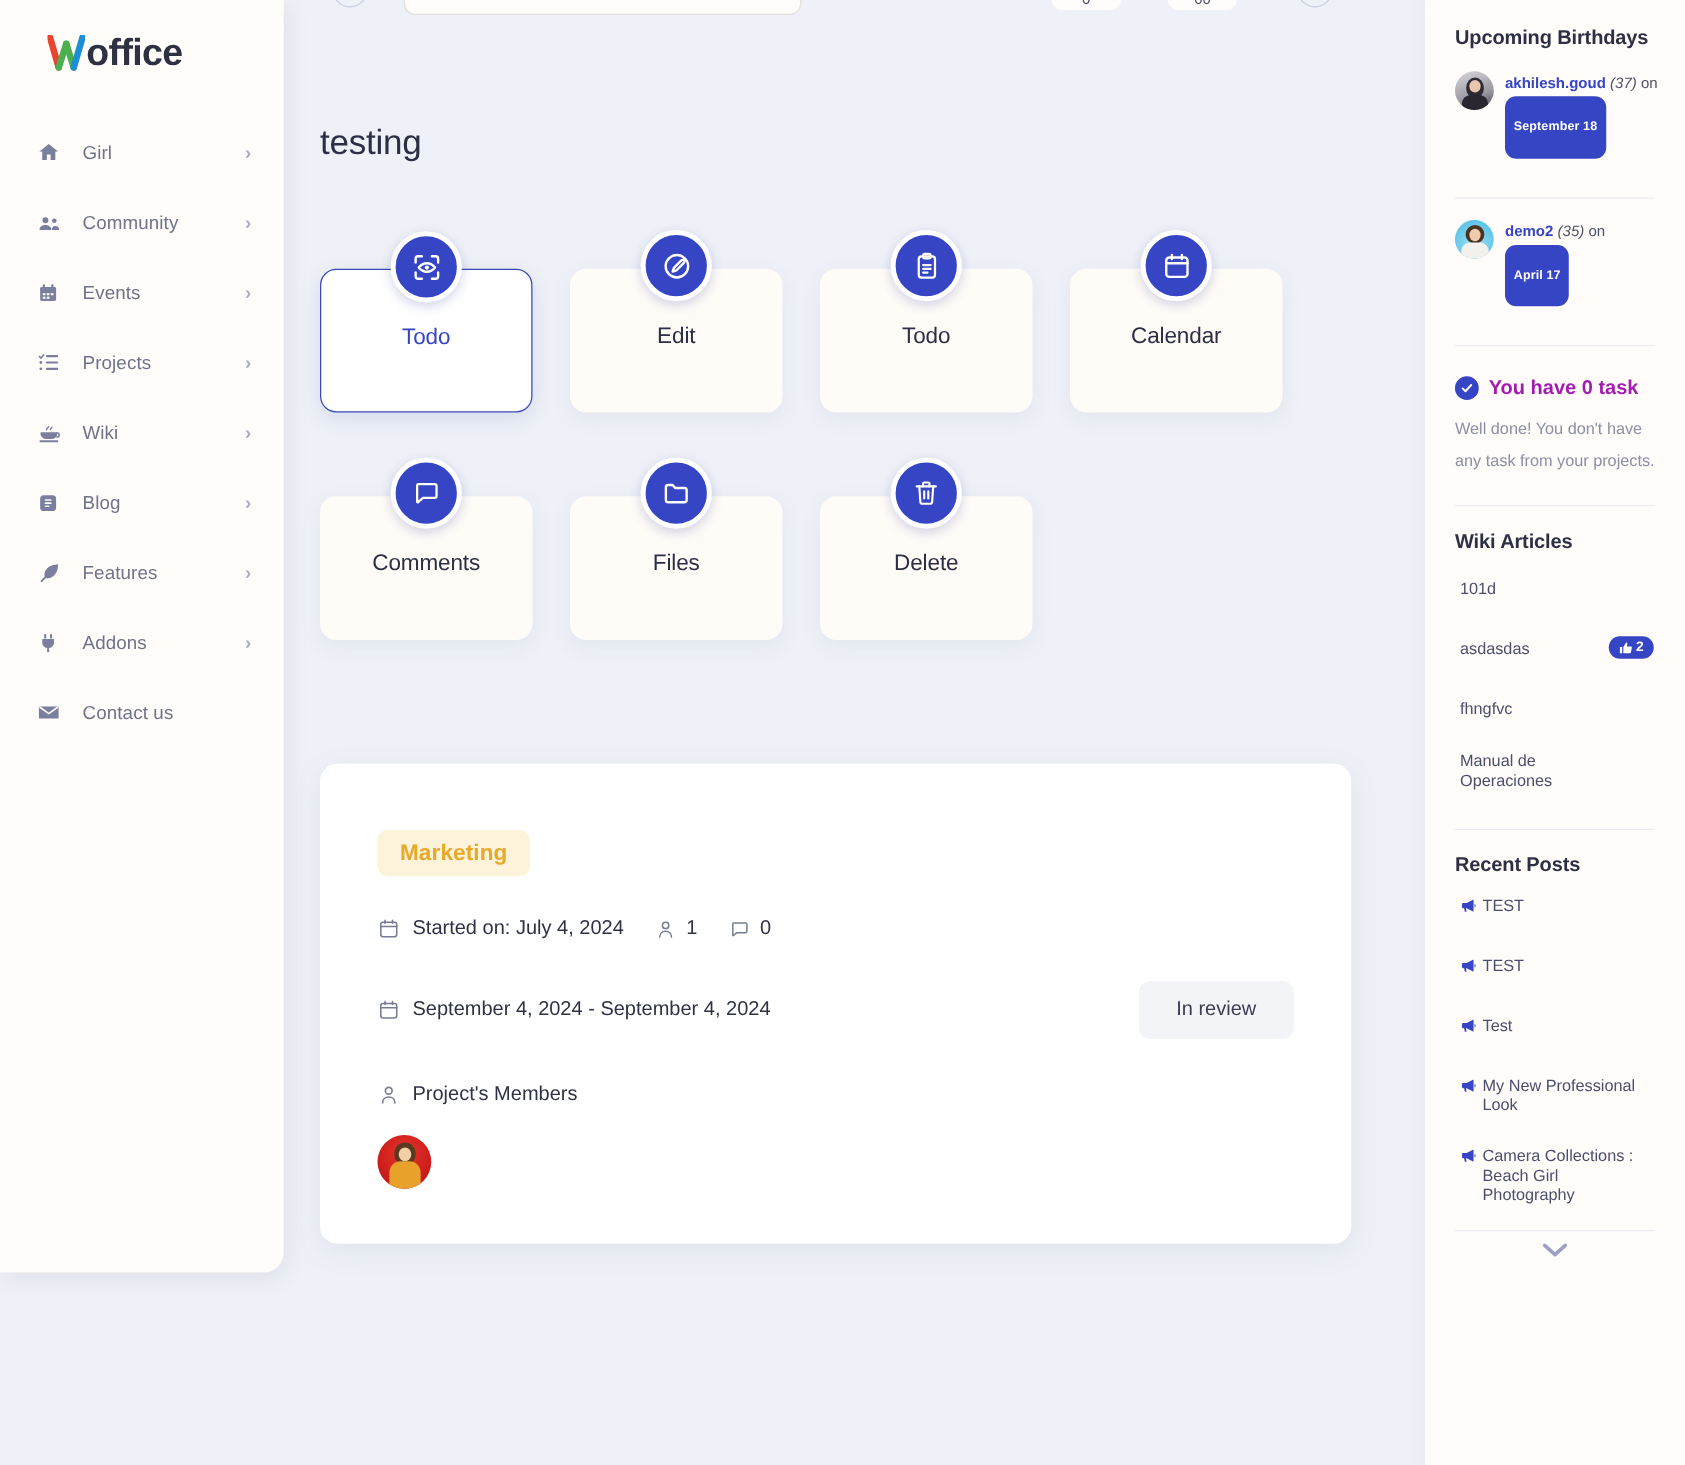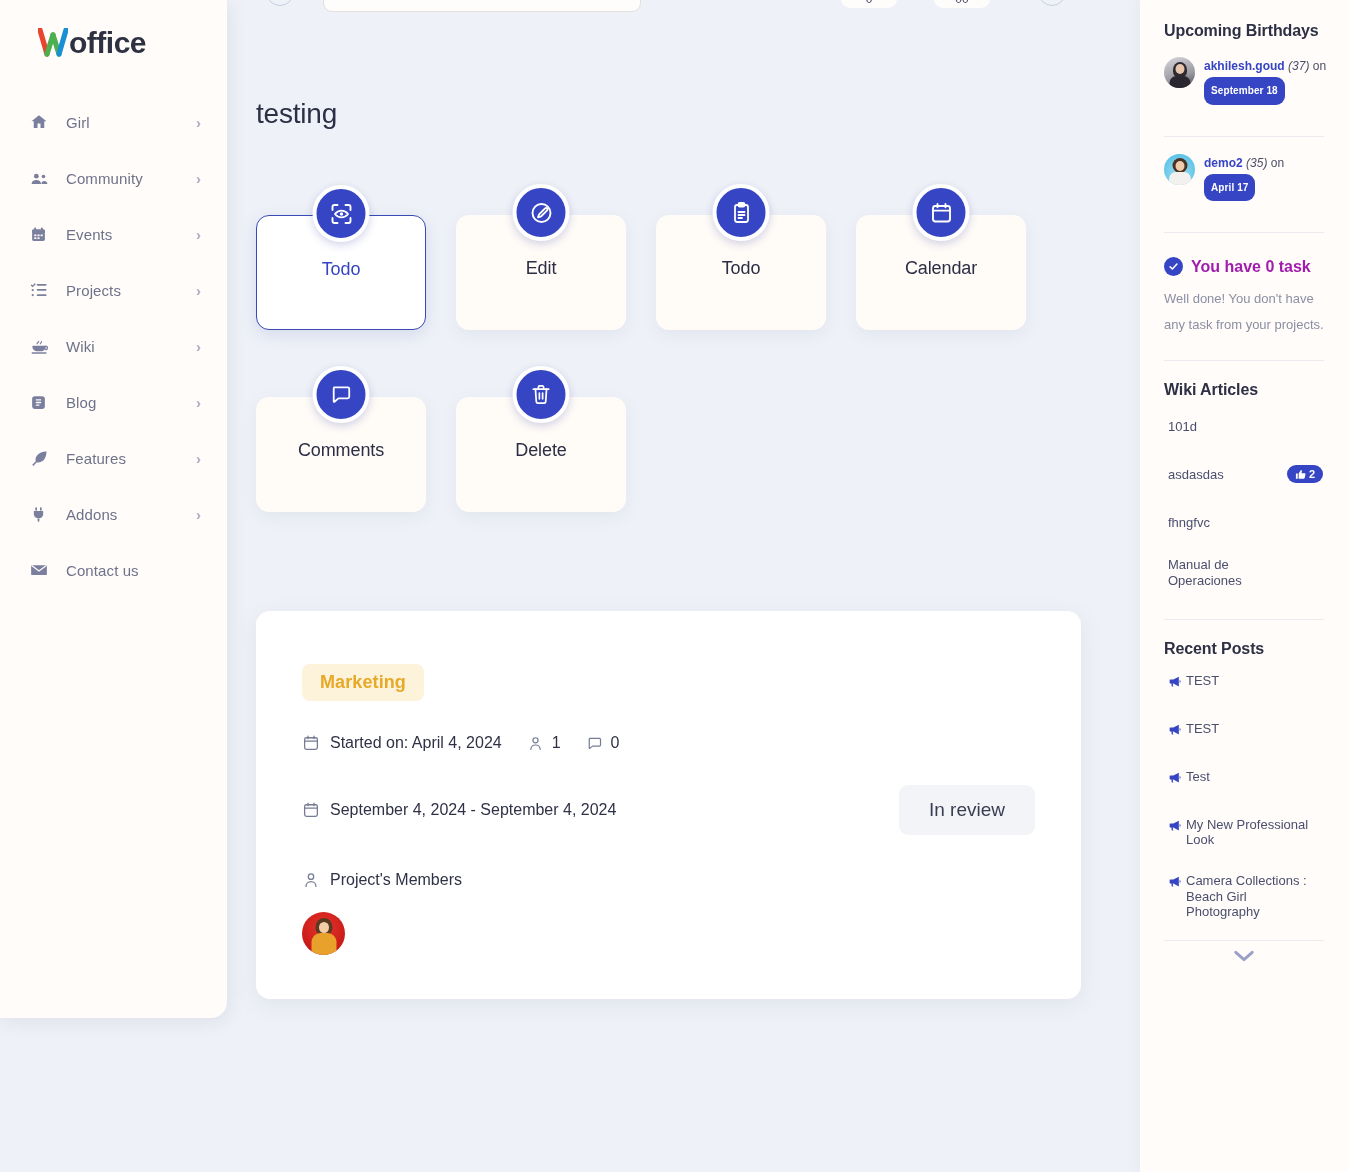--- a/index.html
+++ b/index.html
@@ -144,21 +144,21 @@
     display: flex; align-items: center;
     margin-top: 33px; color: #2f3246; font-size: 16px;
   }
   .meta-row .mico { color: #767c94; display: flex; align-items: center; margin-right: 10px; flex: none; }
   .meta-row .sep { width: 25px; }
   .meta-count { display: flex; align-items: center; font-size: 16px; color: #2f3246; }
   .meta-count .mico { margin-right: 8px; }
   .status-pill {
     margin-left: auto;
     background: #f3f4f7; color: #3a3d52;
-    font-size: 19px; padding: 14px 30px; border-radius: 9px;
+    font-size: 16px; padding: 14px 30px; border-radius: 9px;
   }
   .members-label { margin-top: 36px; }
   .member-avatars { margin-top: 23px; display: flex; gap: 8px; }
   .avatar-img {
     width: 43px; height: 43px; border-radius: 50%;
     overflow: hidden; position: relative;
     background: radial-gradient(circle at 50% 35%, #e8352c 0%, #c81a18 70%, #a81313 100%);
     flex: none;
   }
   .avatar-img .hair { position:absolute; left:50%; top:15%; transform:translateX(-50%); width:17px; height:17px; border-radius:50% 50% 40% 40%; background:#5b3a22; }
@@ -192,21 +192,21 @@
   .bday-ava.a1 .b { position:absolute; left:50%; bottom:0; transform:translateX(-50%); width:21px; height:12px; border-radius:7px 7px 0 0; background:#2a2730; }
   .bday-ava.a2 { background: radial-gradient(circle at 50% 60%, #9fe0f2 0%, #62c5e8 70%, #3fb0dd 100%); }
   .bday-ava.a2 .h { position:absolute; left:50%; top:14%; transform:translateX(-50%); width:15px; height:15px; border-radius:50%; background:#4b3324; }
   .bday-ava.a2 .f { position:absolute; left:50%; top:22%; transform:translateX(-50%); width:9px; height:10px; border-radius:50%; background:#f0cbac; }
   .bday-ava.a2 .b { position:absolute; left:50%; bottom:0; transform:translateX(-50%); width:22px; height:13px; border-radius:7px 7px 0 0; background:#f3f1ee; }
   .bday-txt { font-size: 12px; color: #4d5167; line-height: 1.35; padding-top: 1px; }
   .bday-name { color: #3545c4; font-weight: bold; }
   .bday-age { font-style: italic; color: #4d5167; }
   .date-chip {
     display: inline-block; background: #3545c4; color: #fff;
-    font-size: 10px; font-weight: bold; padding: 7px 7px;
+    font-size: 10px; font-weight: bold; padding: 18px 7px;
     border-radius: 9px; margin-top: 3px; letter-spacing: 0.1px;
   }
 
   .task-head { display: flex; align-items: center; margin: 24px 0 0 11px; }
   .task-check {
     width: 19px; height: 19px; border-radius: 50%; background: #3545c4;
     display: flex; align-items: center; justify-content: center; margin-right: 8px; flex: none;
   }
   .task-title { font-size: 16px; font-weight: bold; color: #a21caf; }
   .task-body { font-size: 13px; color: #8a8fa3; line-height: 2.0; margin: 10px 0 15px 11px; padding-right: 6px; }
@@ -436,20 +436,28 @@
 
       <div class="action-card">
         <span class="bubble">
           <svg width="23" height="23" viewBox="0 0 24 24" fill="none" stroke="#ffffff" stroke-width="1.9" stroke-linecap="round" stroke-linejoin="round">
             <path d="M5 4.5h14a1.6 1.6 0 011.6 1.6v8.3a1.6 1.6 0 01-1.6 1.6H9.3L5.2 19.6a.5.5 0 01-.8-.4V6.1A1.6 1.6 0 015 4.5z"></path>
           </svg>
         </span>
         <span class="label">Comments</span>
       </div>
 
+      <div class="action-card">
+        <span class="bubble">
+          <svg width="24" height="24" viewBox="0 0 24 24" fill="none" stroke="#ffffff" stroke-width="1.9" stroke-linecap="round" stroke-linejoin="round">
+            <path d="M3.2 6.8a1.8 1.8 0 011.8-1.8h3.6l2 2.4h7.4a1.8 1.8 0 011.8 1.8v7.8a1.8 1.8 0 01-1.8 1.8H5a1.8 1.8 0 01-1.8-1.8V6.8z"></path>
+          </svg>
+        </span>
+        <span class="label">Files</span>
+      </div>
 
       <div class="action-card">
         <span class="bubble">
           <svg width="23" height="23" viewBox="0 0 24 24" fill="none" stroke="#ffffff" stroke-width="1.8" stroke-linecap="round" stroke-linejoin="round">
             <path d="M4 6.4h16"></path>
             <path d="M9.3 6.4V4.3a1.2 1.2 0 011.2-1.2h3a1.2 1.2 0 011.2 1.2v2.1"></path>
             <path d="M6.2 6.4l.9 13a1.6 1.6 0 001.6 1.5h6.6a1.6 1.6 0 001.6-1.5l.9-13"></path>
             <path d="M10.3 10.5v6M13.7 10.5v6"></path>
           </svg>
         </span>
@@ -462,21 +470,21 @@
 
 
       <div class="meta-row">
         <span class="mico">
           <svg width="18" height="18" viewBox="0 0 24 24" fill="none" stroke="currentColor" stroke-width="1.7" stroke-linecap="round">
               <rect x="3.5" y="5" width="17" height="15.5" rx="2.4"></rect>
               <path d="M3.5 9.6h17"></path>
               <path d="M8 3v3.2M16 3v3.2"></path>
             </svg>
         </span>
-        <span>Started on: April 4, 2024</span>
+        <span>Started on: July 4, 2024</span>
         <span class="sep"></span>
         <span class="meta-count">
           <span class="mico">
             <svg width="17" height="17" viewBox="0 0 24 24" fill="none" stroke="currentColor" stroke-width="1.7" stroke-linecap="round">
                 <circle cx="12" cy="7.5" r="3.6"></circle>
                 <path d="M5.4 20.5c0-3.8 2.9-6.4 6.6-6.4s6.6 2.6 6.6 6.4"></path>
               </svg>
           </span>
           <span>1</span>
         </span>

